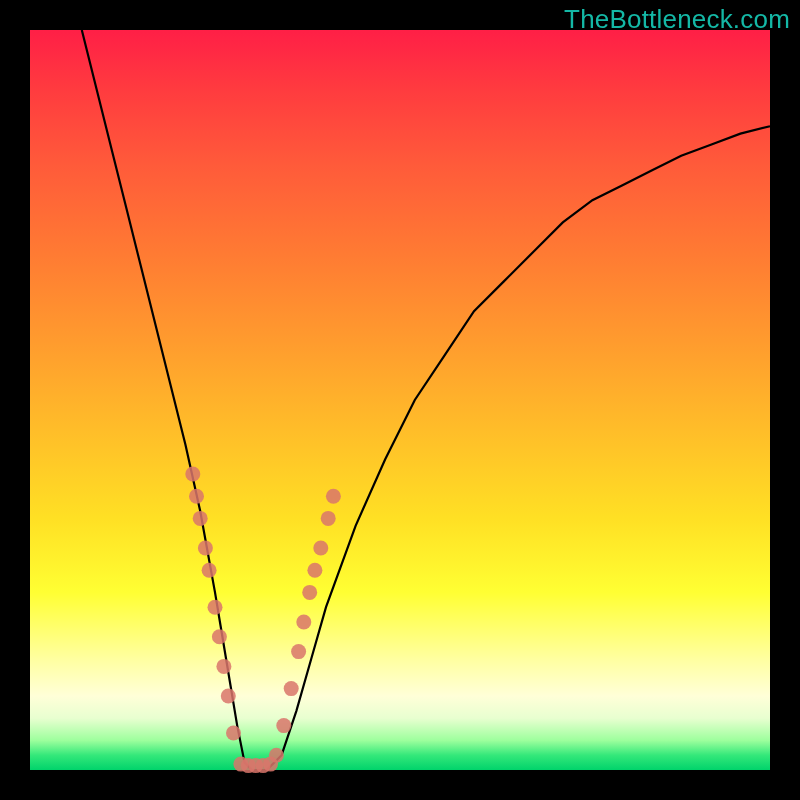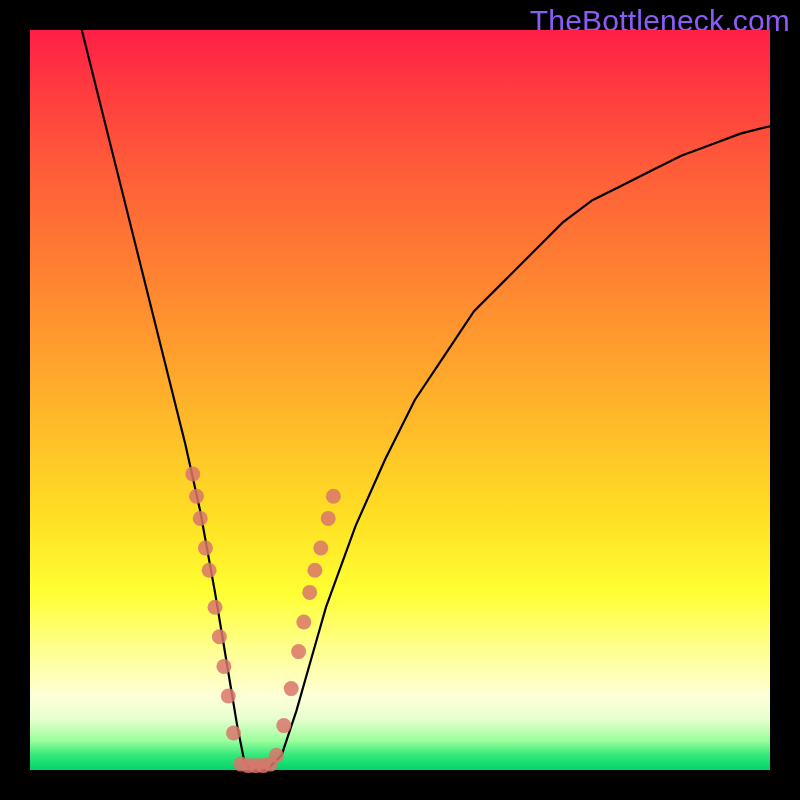--- a/index.html
+++ b/index.html
@@ -40,22 +40,22 @@
       #e8ffd0 93%,
       #9dff9d 96%,
       #34e87a 98%,
       #00d36b 100%
     );
   }
   .watermark {
     position: absolute;
     top: 4px;
     right: 10px;
-    font-size: 30px;
-    color: #8b5cf6;
+    font-size: 26px;
+    color: #14b8a6;
     font-weight: 500;
     letter-spacing: 0.2px;
   }
   svg.curve {
     position: absolute;
     top: 30px;
     left: 30px;
     width: 740px;
     height: 740px;
     overflow: visible;

